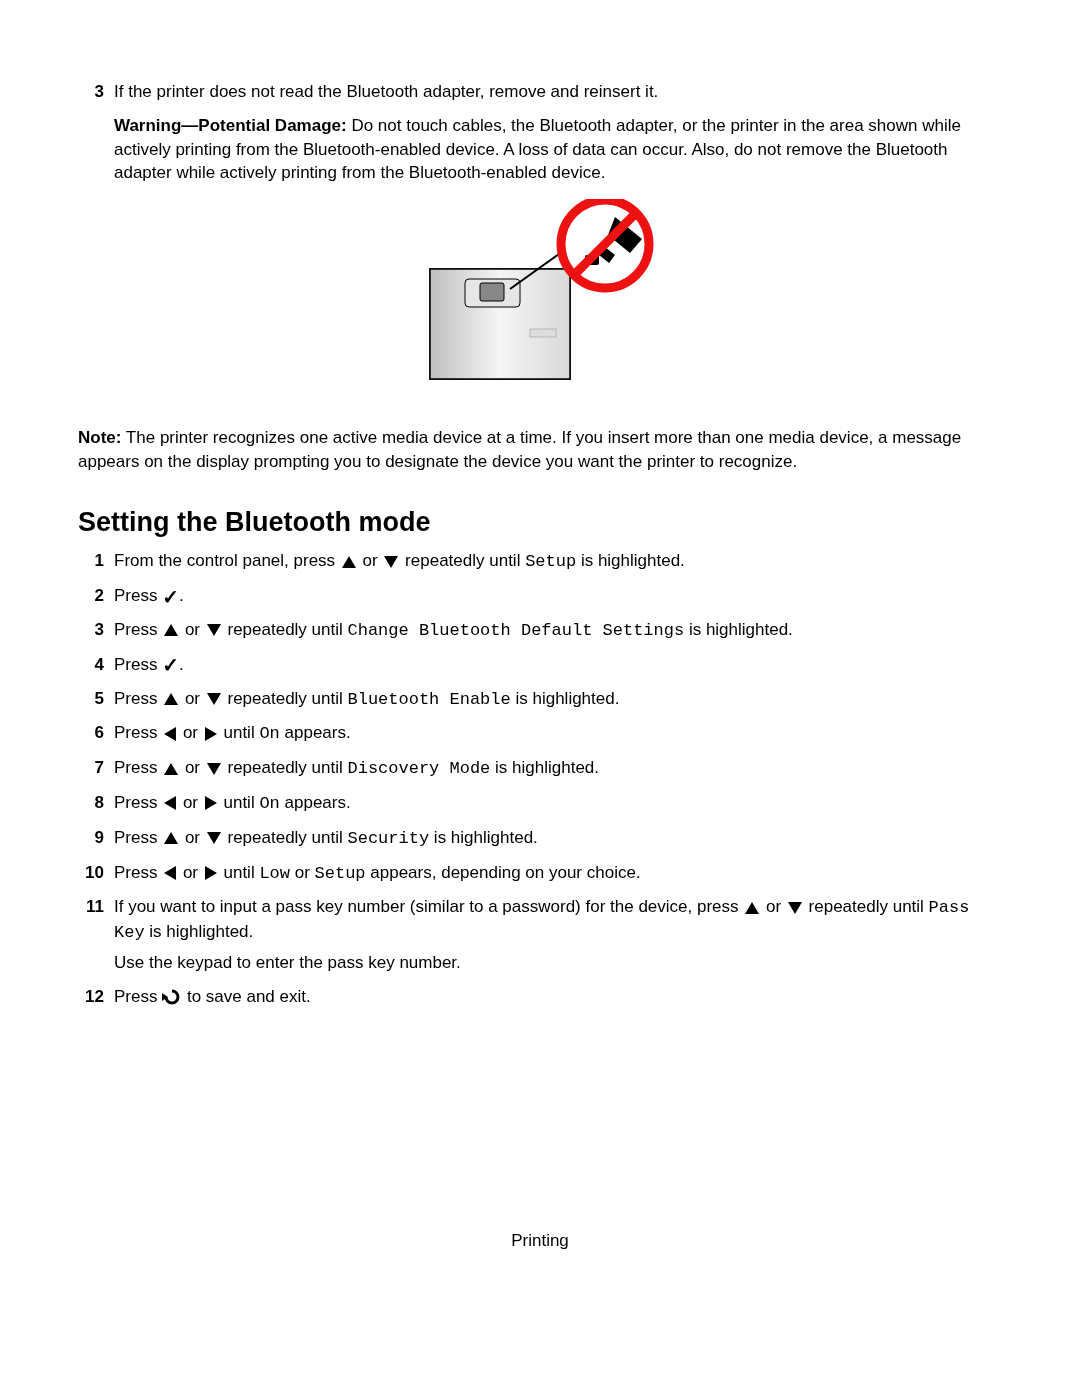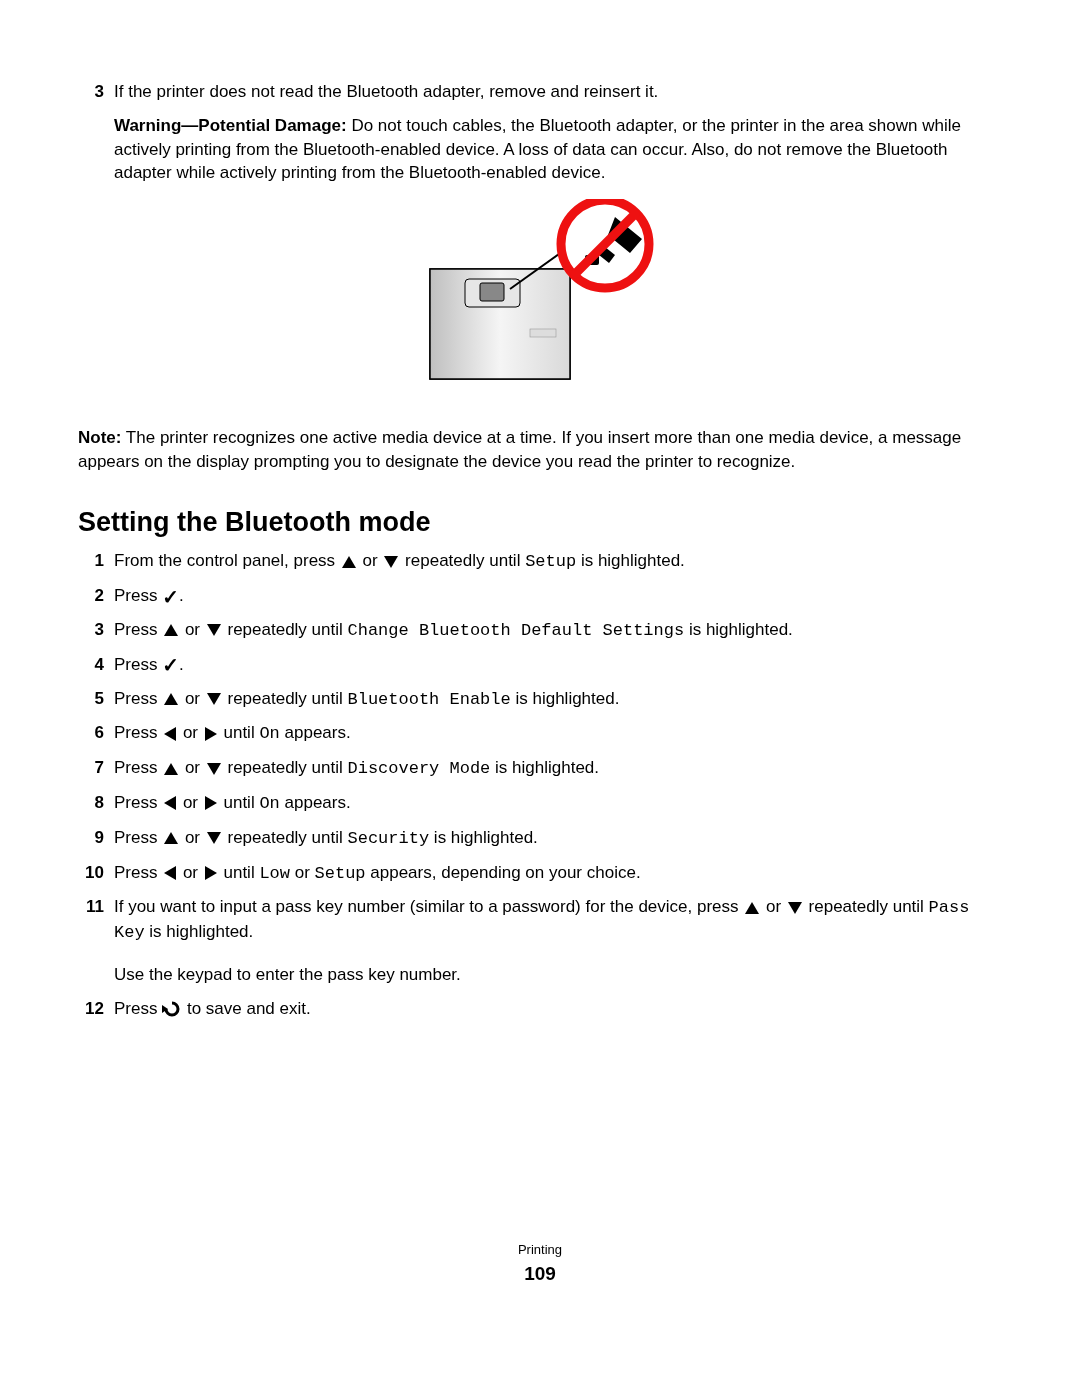--- a/index.html
+++ b/index.html
@@ -61,24 +61,24 @@
     line-height: 0.8;
   }
   .back-icon-svg {
     vertical-align: middle;
     display: inline-block;
   }
   .footer {
     text-align: center;
     margin-top: 220px;
   }
-  .footer-section { font-size: 13px; }
+  .footer-section { font-size: 17px; }
   .footer-page { font-weight: bold; font-size: 19px; margin-top: 2px; }
   .bold { font-weight: bold; }
-  .sub-note { margin-top: 18px; }
+  .sub-note { margin-top: 6px; }
 </style>
 </head>
 <body>
 
 <div class="step-row">
   <div class="step-num">3</div>
   <div class="step-content">If the printer does not read the Bluetooth adapter, remove and reinsert it.</div>
 </div>
 
 <div class="indent-block">
@@ -108,21 +108,21 @@
     <circle cx="195" cy="45" r="44" fill="#fff" stroke="#e11" stroke-width="9"></circle>
 
     <path d="M205 18 L232 40 L220 54 L198 36 Z M195 48 l10 8 -6 8 -10 -8 z" fill="#000"></path>
     <rect x="175" y="56" width="14" height="10" rx="2" fill="#000"></rect>
 
     <line x1="165" y1="75" x2="225" y2="15" stroke="#e11" stroke-width="9" stroke-linecap="round"></line>
   </svg>
 </div>
 
 <p>
-  <span class="bold">Note:</span><span> The printer recognizes one active media device at a time. If you insert more than one media device, a message appears on the display prompting you to designate the device you read the printer to recognize.</span>
+  <span class="bold">Note:</span><span> The printer recognizes one active media device at a time. If you insert more than one media device, a message appears on the display prompting you to designate the device you want the printer to recognize.</span>
 </p>
 
 <h2 class="section">Setting the Bluetooth mode</h2>
 
 <div class="step-row">
   <div class="step-num">1</div>
   <div class="step-content">
     <span>From the control panel, press </span><span class="tri tri-up"></span><span> or </span><span class="tri tri-down"></span><span> repeatedly until </span><span class="mono">Setup</span><span> is highlighted.</span>
   </div>
 </div>
@@ -205,14 +205,13 @@
     <svg class="back-icon-svg" width="20" height="16" viewBox="0 0 20 16">
       <path d="M6 8 L0 4 L0 12 Z" fill="#000"></path>
       <path d="M4 8 A6 6 0 1 0 10 2" fill="none" stroke="#000" stroke-width="3"></path>
     </svg>
     <span> to save and exit.</span>
   </div>
 </div>
 
 <div class="footer">
   <div class="footer-section">Printing</div>
-  <div class="footer-page">109</div>
 </div>
 
 </body></html>

